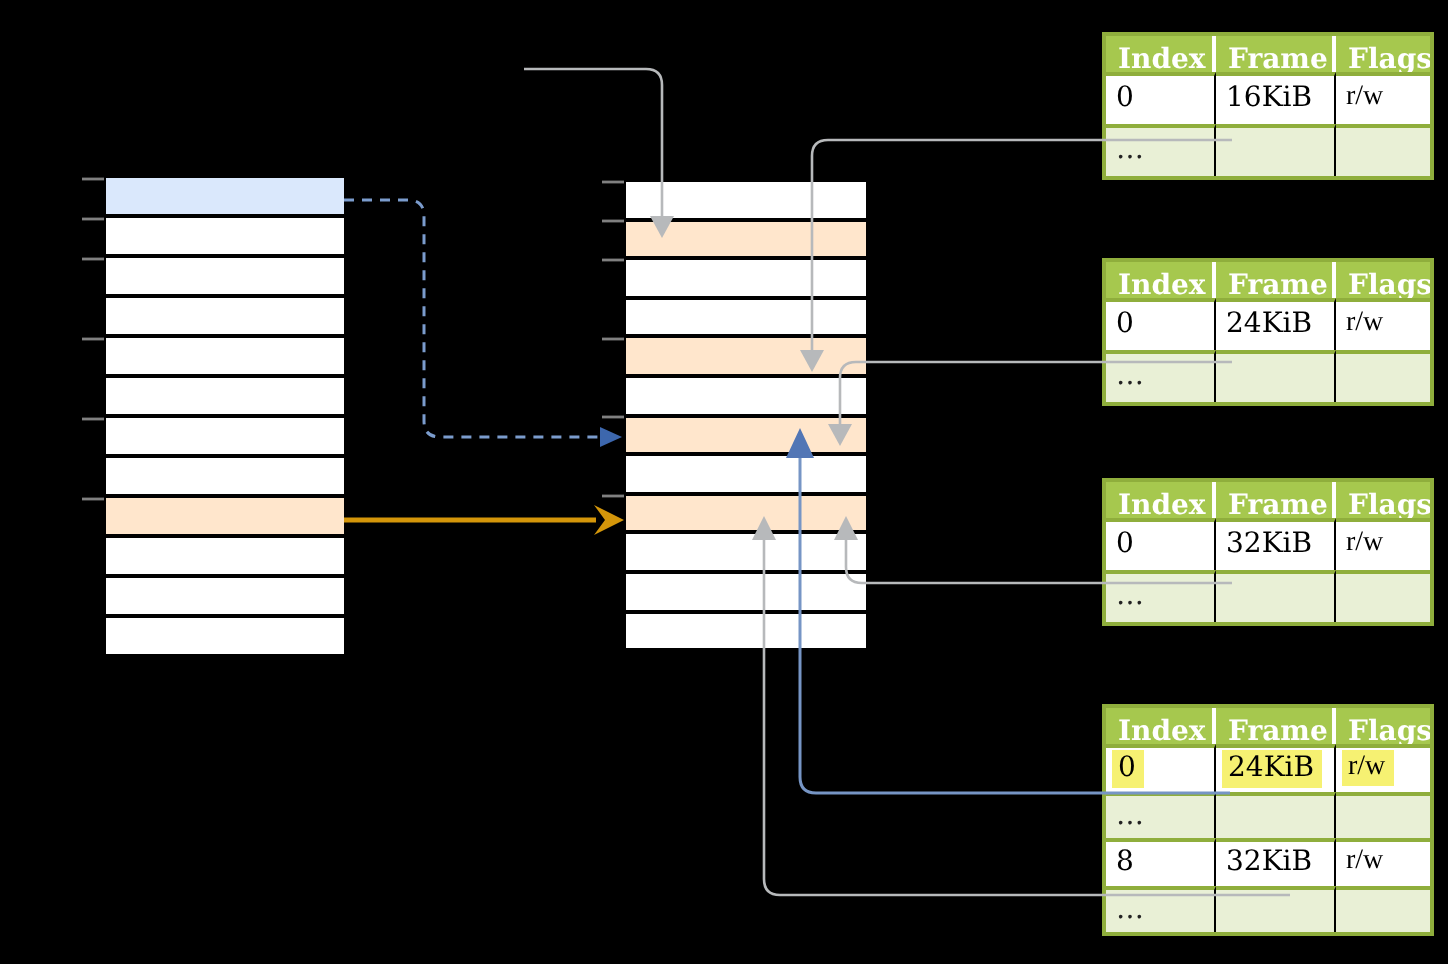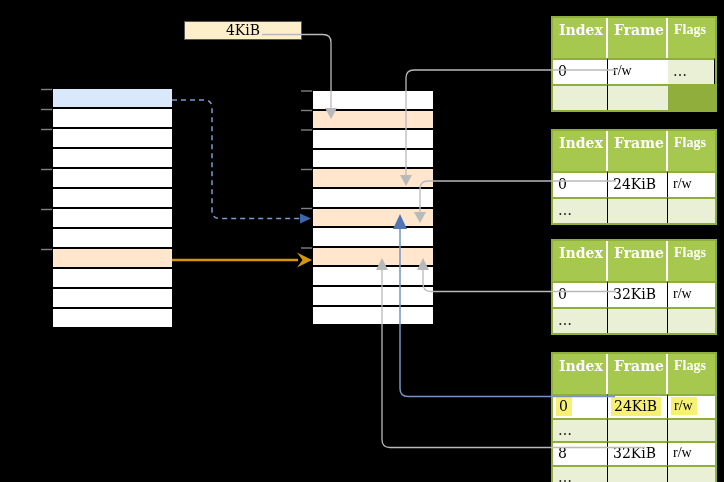--- a/index.html
+++ b/index.html
@@ -25,46 +25,43 @@
   .mrow.blue { background:#dae8fc; }
   .mrow.orange { background:#ffe6cc; }
 
   
   .gt {
     position:absolute; left:551px; width:166px; box-sizing:border-box;
     border:2px solid #8fae3c; display:grid; grid-template-columns:55px 60px 47px;
     background:#8fae3c; color:#000; font-size:14px;
   }
   .gt .th {
-    box-sizing:border-box; height:40px; background:#a6c84e; color:#fff;
+    box-sizing:border-box; height:18px; background:#a6c84e; color:#fff;
     font-weight:bold; padding:4px 0 0 6px; border-right:2px solid #fff;
     overflow:hidden; white-space:nowrap;
   }
-  .gt .th.last { border-right:none;font-family:Liberation Serif, serif; }
+  .gt .th.last { border-right:none; }
   .gt .td {
     box-sizing:border-box; height:26px; background:#fff;
     border-top:2px solid #8fae3c; border-right:1px solid #000;
     padding:3px 0 0 5px; overflow:hidden; white-space:nowrap;
   }
   .gt .td.last { border-right:none;font-family:Liberation Serif, serif; }
   .gt .td.alt { background:#e9f0d6; color:#222; }
   #gt4 .td { height:23.5px; padding-top:2px; }
   .hl { background:#f6f172; padding:1px 4px 2px 3px; margin-left:-2px; }
 
   
   #overlay { position:absolute; left:0; top:0; pointer-events:none; }
 </style>
 </head>
 <body>
 
 <div id="canvas">
 
-  <div class="label-box">
-    <span>4KiB</span>
-  </div>
 
   <div class="mem-table" id="vm">
     <div class="mrow blue"></div>
     <div class="mrow"></div>
     <div class="mrow"></div>
     <div class="mrow"></div>
     <div class="mrow"></div>
     <div class="mrow"></div>
     <div class="mrow"></div>
     <div class="mrow"></div>
@@ -87,20 +84,21 @@
     <div class="mrow"></div>
     <div class="mrow"></div>
     <div class="mrow"></div>
   </div>
 
   <div class="gt" style="top:16px">
     <div class="th"><span>Index</span></div>
     <div class="th"><span>Frame</span></div>
     <div class="th last"><span>Flags</span></div>
     <div class="td"><span>0</span></div>
+    <div class="td"><span>16KiB</span></div>
     <div class="td last"><span>r/w</span></div>
     <div class="td alt"><span>…</span></div>
     <div class="td alt"><span></span></div>
     <div class="td alt last"><span></span></div>
   </div>
 
   <div class="gt" style="top:129px">
     <div class="th"><span>Index</span></div>
     <div class="th"><span>Frame</span></div>
     <div class="th last"><span>Flags</span></div>

